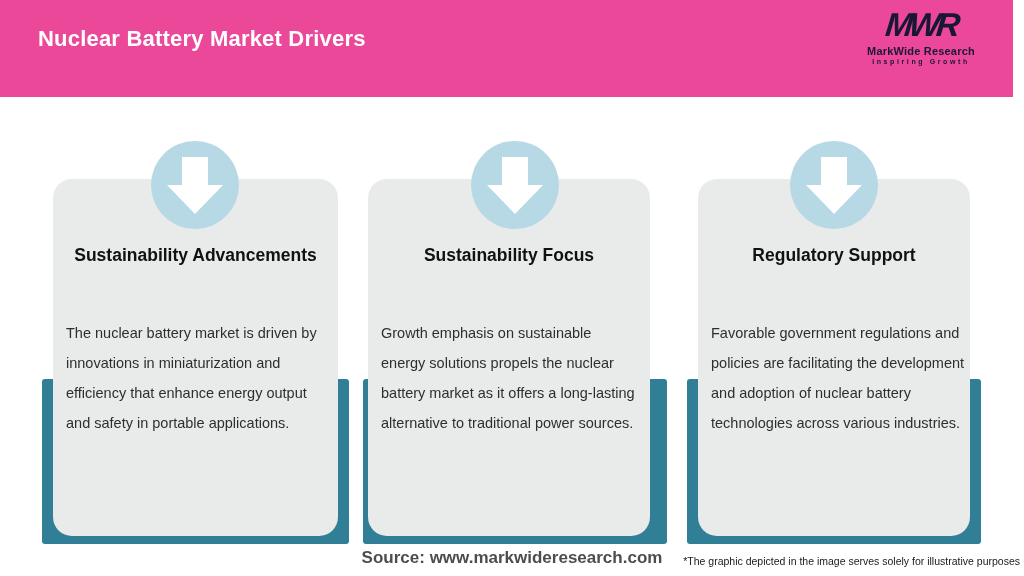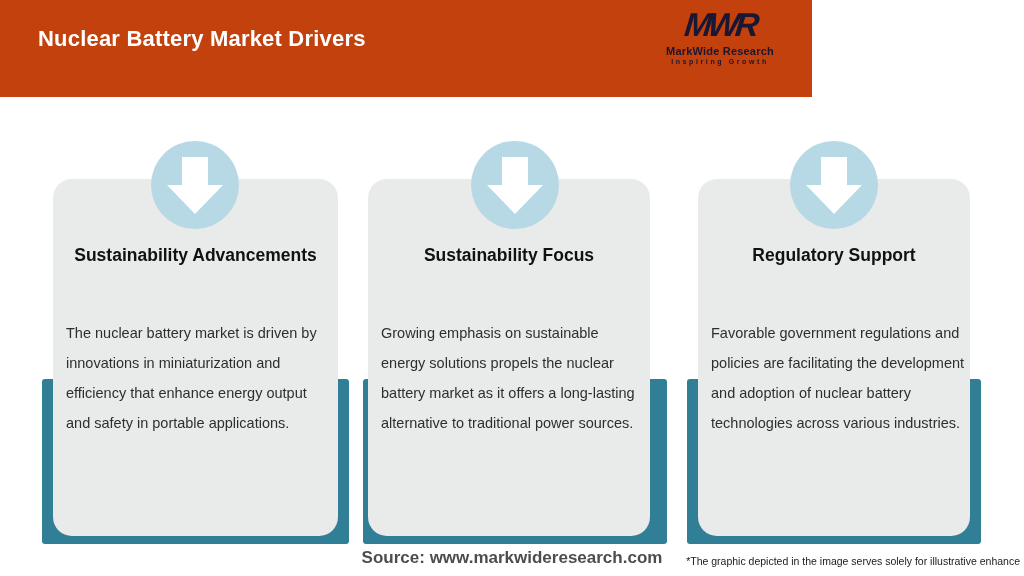--- a/index.html
+++ b/index.html
@@ -2,22 +2,22 @@
 <html><head>
 <meta charset="utf-8">
 <style>
   html,body{margin:0;padding:0;background:#ffffff;}
   .canvas{
     position:relative;width:1024px;height:576px;overflow:hidden;
     background:#ffffff;font-family:"Liberation Sans",sans-serif;
   }
   
   .header{
-    position:absolute;left:0;top:0;width:812px;height:97px;
-    background:#c2410c;
+    position:absolute;left:0;top:0;width:1013px;height:97px;
+    background:#ec4899;
   }
   .page-title{
     position:absolute;left:38px;top:26px;margin:0;
     color:#ffffff;font-size:22px;font-weight:bold;letter-spacing:.2px;
   }
   .logo{
     position:absolute;right:32px;top:8px;width:120px;text-align:center;
     color:#191731;
   }
   .logo-monogram{
@@ -76,35 +76,35 @@
   </div>
   <div class="icon-circle" style="left:151px;">
     <svg width="88" height="88" viewBox="0 0 88 88">
       <path d="M31 16 h26 v28 h15 L44 73 16 44 h15 Z" fill="#ffffff"></path>
     </svg>
   </div>
 
   <div class="teal-back" style="left:363px;width:304px;"></div>
   <div class="card" style="left:368px;width:282px;">
     <h2 class="card-title">Sustainability Focus</h2>
-    <p class="card-body">Growing emphasis on sustainable energy solutions propels the nuclear battery market as it offers a long-lasting alternative to traditional power sources.</p>
+    <p class="card-body">Growth emphasis on sustainable energy solutions propels the nuclear battery market as it offers a long-lasting alternative to traditional power sources.</p>
   </div>
   <div class="icon-circle" style="left:471px;">
     <svg width="88" height="88" viewBox="0 0 88 88">
       <path d="M31 16 h26 v28 h15 L44 73 16 44 h15 Z" fill="#ffffff"></path>
     </svg>
   </div>
 
   <div class="teal-back" style="left:687px;width:294px;"></div>
   <div class="card" style="left:698px;width:272px;">
     <h2 class="card-title">Regulatory Support</h2>
     <p class="card-body">Favorable government regulations and policies are facilitating the development and adoption of nuclear battery technologies across various industries.</p>
   </div>
   <div class="icon-circle" style="left:790px;">
     <svg width="88" height="88" viewBox="0 0 88 88">
       <path d="M31 16 h26 v28 h15 L44 73 16 44 h15 Z" fill="#ffffff"></path>
     </svg>
   </div>
 
   <div class="source-text">Source: www.markwideresearch.com</div>
-  <div class="disclaimer-text">*The graphic depicted in the image serves solely for illustrative enhance</div>
+  <div class="disclaimer-text">*The graphic depicted in the image serves solely for illustrative purposes</div>
 
 </div>
 
 </body></html>

